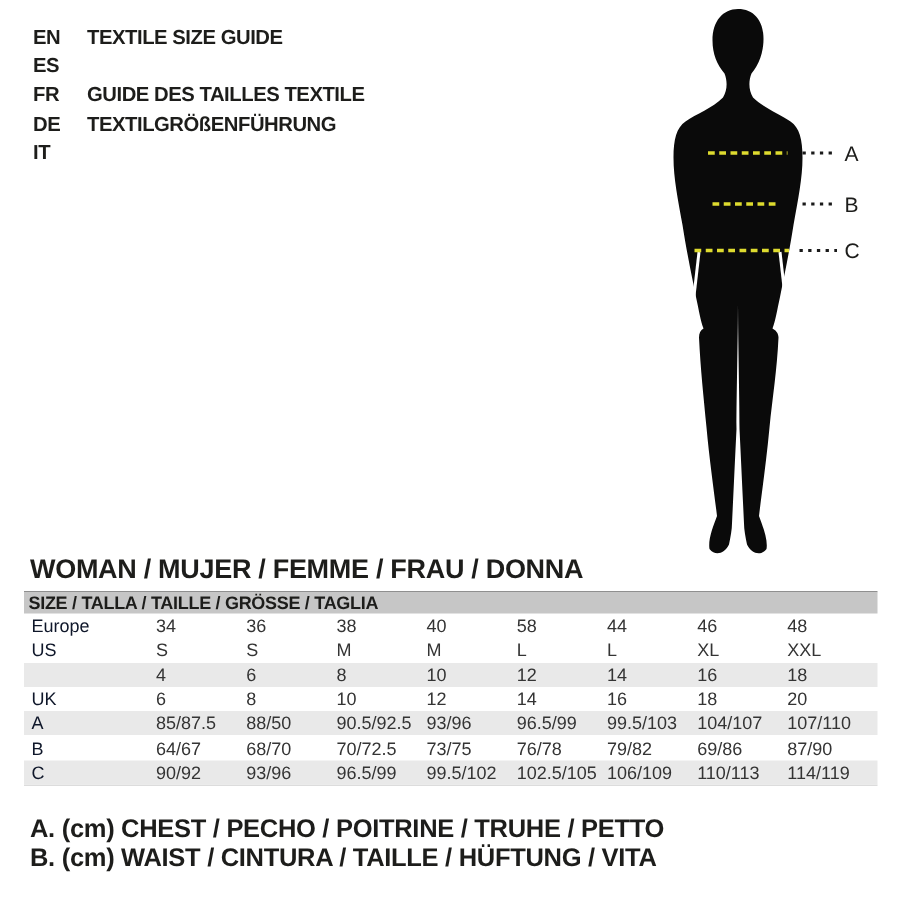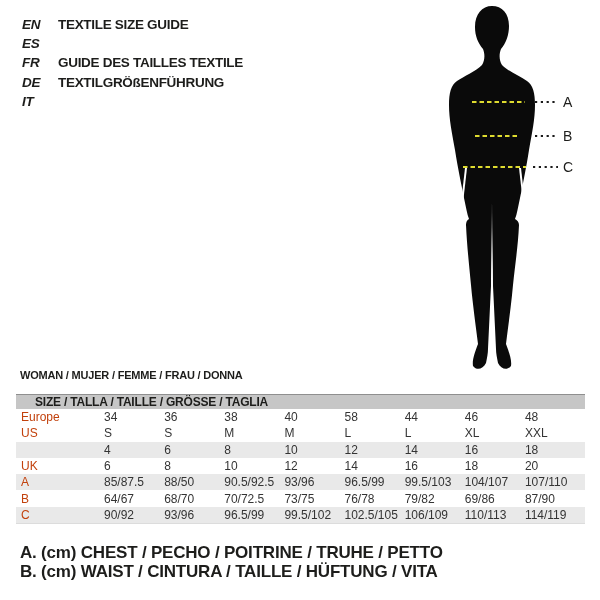--- a/index.html
+++ b/index.html
@@ -3,33 +3,33 @@
 <meta charset="utf-8">
 <style>
   html,body{margin:0;padding:0;background:#ffffff;}
   .canvas{
     position:relative;width:600px;height:600px;background:#ffffff;overflow:hidden;
     font-family:"Liberation Sans","DejaVu Sans",sans-serif;color:#1d1d1b;
   }
   
   .langs{position:absolute;left:22px;top:15px;}
   .lang-row{display:flex;line-height:19.2px;font-size:13.5px;font-weight:bold;letter-spacing:-0.3px;}
-  .lang-code{width:36px;flex:0 0 36px;font-style:italic;}
+  .lang-code{width:36px;flex:0 0 36px;}
   
   .figure-wrap{position:absolute;left:425px;top:0;width:175px;height:380px;}
   .figure-wrap svg{display:block;}
   .marker-label{font-family:"Liberation Sans","DejaVu Sans",sans-serif;font-size:14px;fill:#1d1d1b;}
   
-  .woman-title{position:absolute;left:20px;top:369px;font-size:11px;font-weight:bold;letter-spacing:-0.2px;}
+  .woman-title{position:absolute;left:20px;top:369px;font-size:18px;font-weight:bold;letter-spacing:-0.2px;}
   
   .size-table{position:absolute;left:16px;top:394px;width:569px;border-top:1px solid #8f8f8f;border-bottom:1px solid #dcdcdc;}
-  .t-header{height:14px;line-height:14px;background:#c6c6c6;font-size:12px;font-weight:bold;letter-spacing:-0.2px;padding-left:19px;}
+  .t-header{height:14px;line-height:14px;background:#c6c6c6;font-size:12px;font-weight:bold;letter-spacing:-0.2px;padding-left:3px;}
   .t-row{display:grid;grid-template-columns:88px repeat(8,1fr);height:16.3px;align-items:center;font-size:12px;color:#343434;}
   .t-row.shaded{background:#e9e9e9;}
-  .t-label{padding-left:5px;color:#c2410c;}
+  .t-label{padding-left:5px;color:#0f172a;}
   .t-cell{text-align:left;}
   
   .legend{position:absolute;left:20px;top:543px;}
   .legend-row{line-height:19.3px;font-size:17px;font-weight:bold;letter-spacing:-0.2px;}
 </style>
 </head>
 <body>
 
 <div class="canvas">
 

